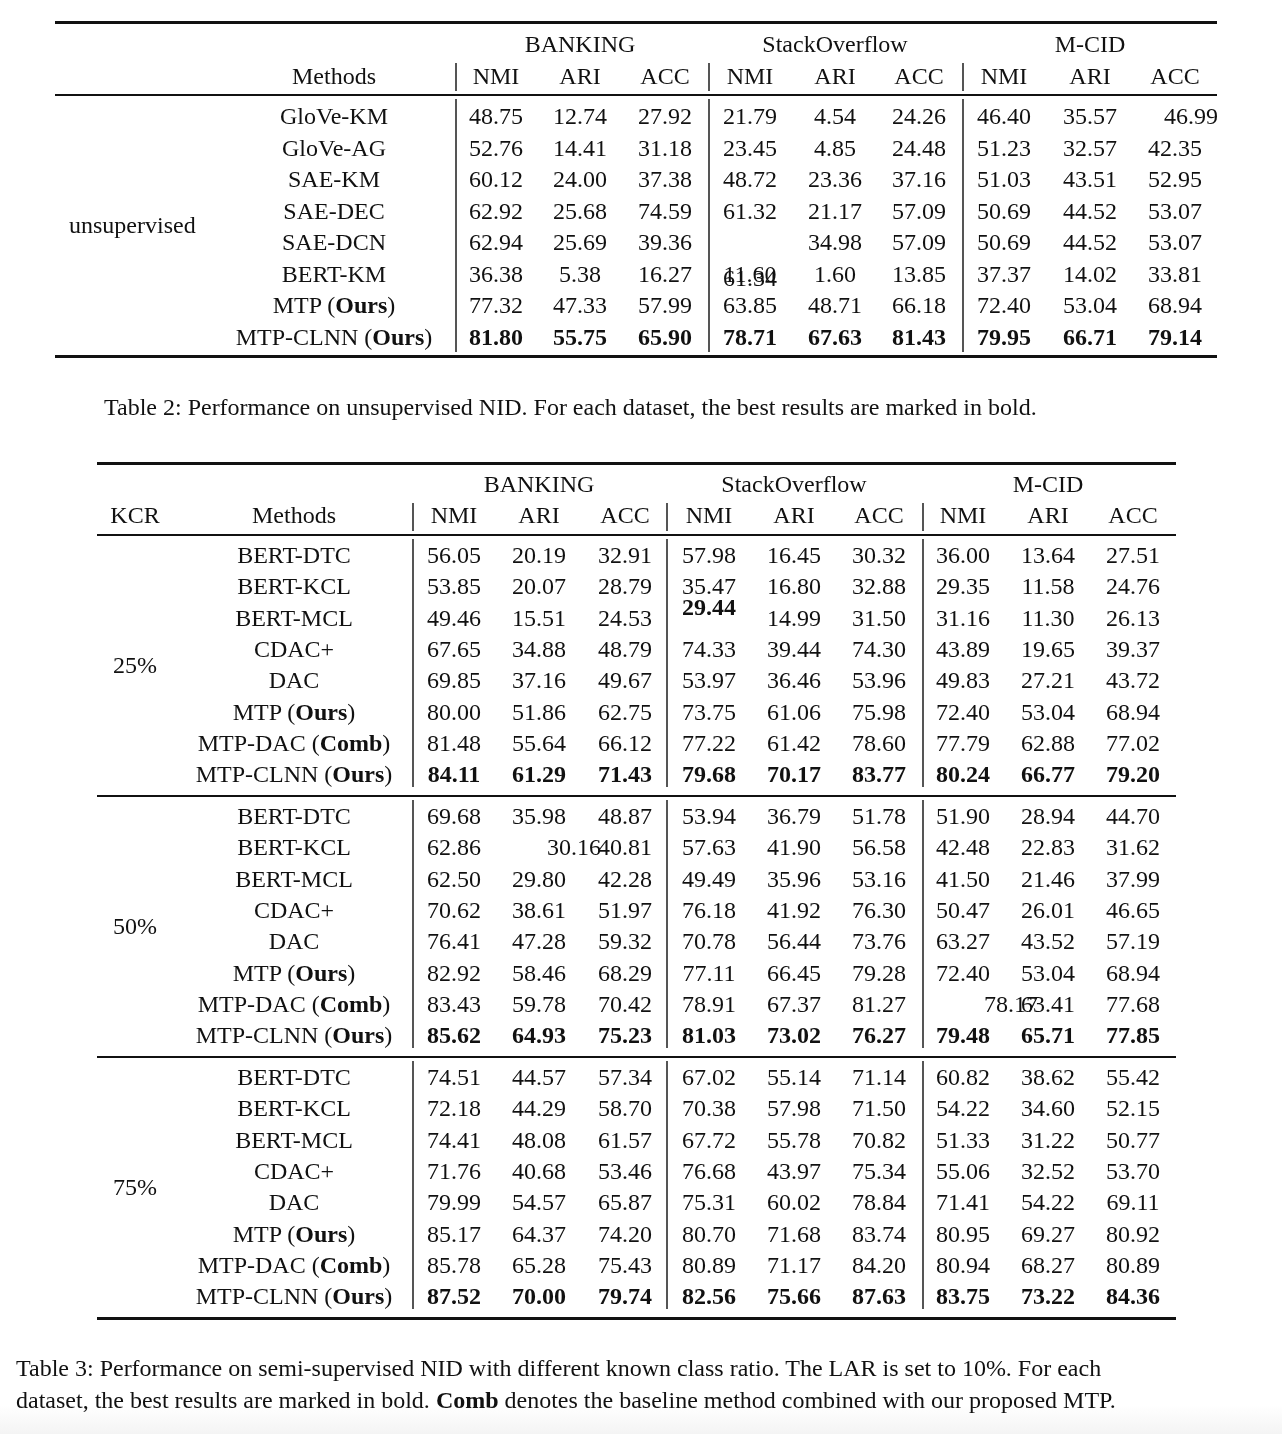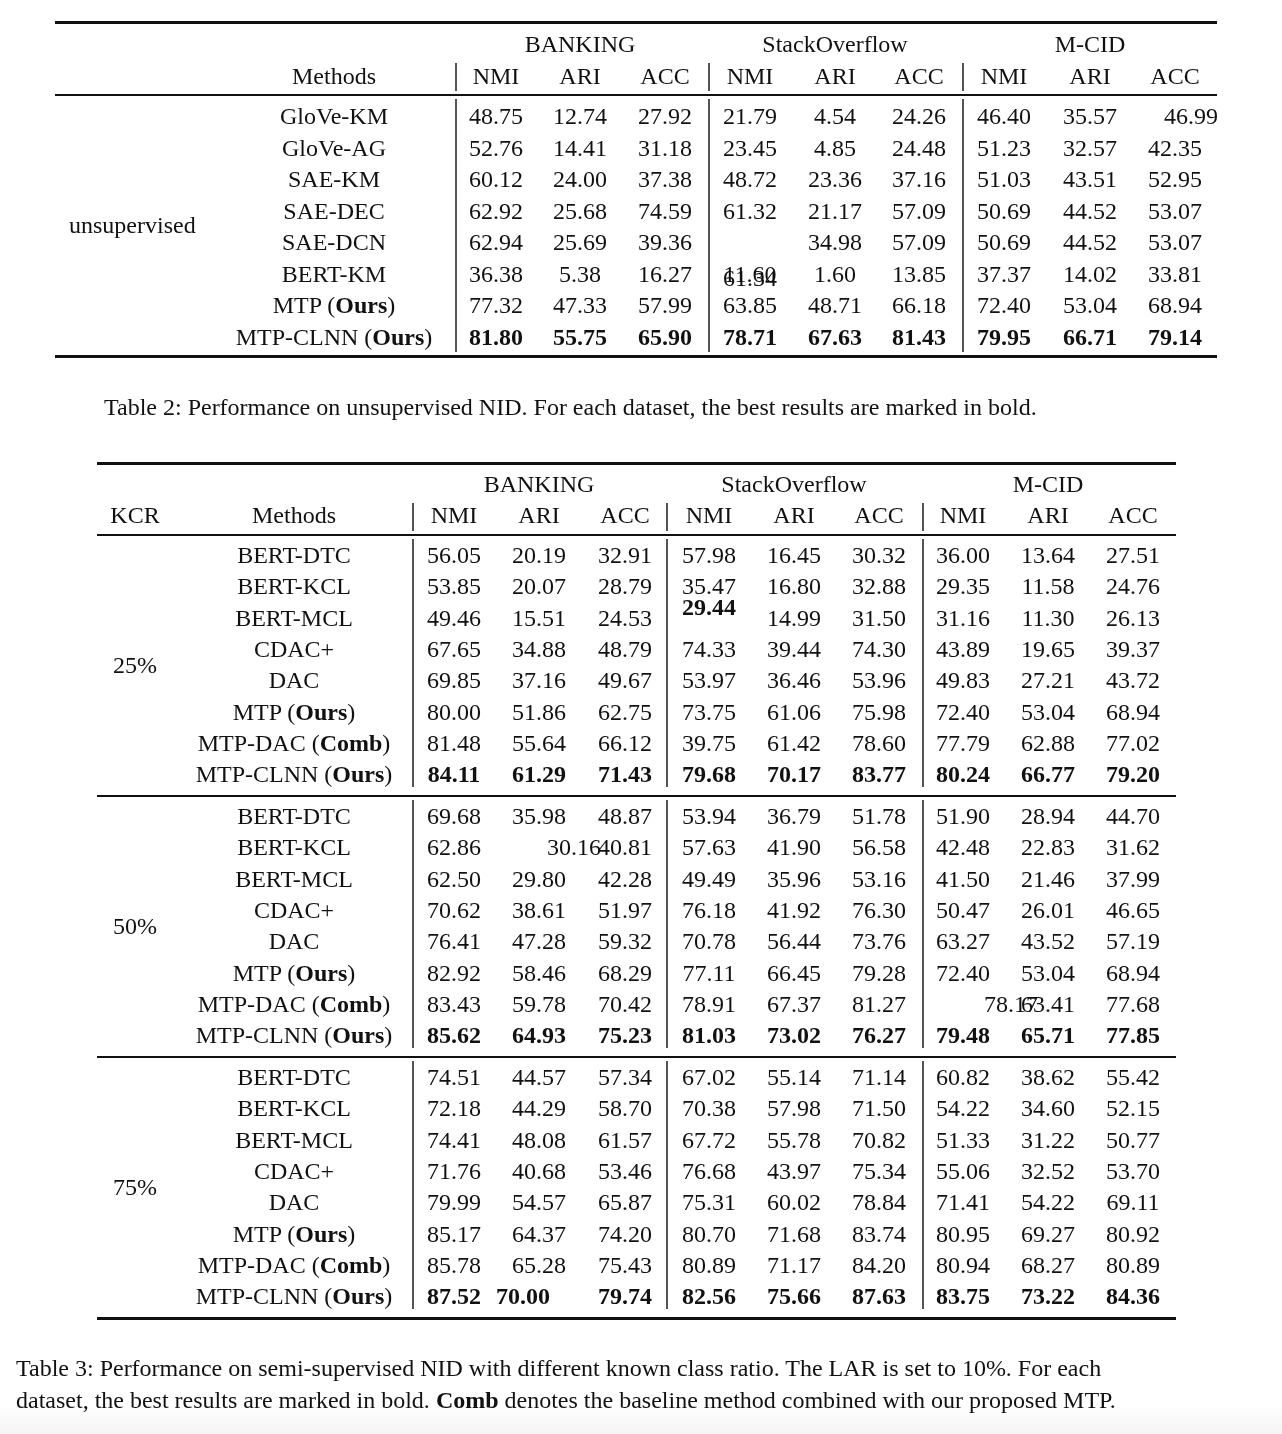--- a/index.html
+++ b/index.html
@@ -216,21 +216,21 @@
     <div class="cell" style="left: 612px; top: 696.5px;">73.75</div>
     <div class="cell" style="left: 697px; top: 696.5px;">61.06</div>
     <div class="cell" style="left: 782px; top: 696.5px;">75.98</div>
     <div class="cell" style="left: 866px; top: 696.5px;">72.40</div>
     <div class="cell" style="left: 951px; top: 696.5px;">53.04</div>
     <div class="cell" style="left: 1036px; top: 696.5px;">68.94</div>
     <div class="cell" style="left: 197px; top: 727.8px;"><span>MTP-DAC</span><span> (</span><span class="b">Comb</span><span>)</span></div>
     <div class="cell" style="left: 357px; top: 727.8px;">81.48</div>
     <div class="cell" style="left: 442px; top: 727.8px;">55.64</div>
     <div class="cell" style="left: 528px; top: 727.8px;">66.12</div>
-    <div class="cell" style="left: 612px; top: 727.8px;">39.75</div>
+    <div class="cell" style="left: 612px; top: 727.8px;">77.22</div>
     <div class="cell" style="left: 697px; top: 727.8px;">61.42</div>
     <div class="cell" style="left: 782px; top: 727.8px;">78.60</div>
     <div class="cell" style="left: 866px; top: 727.8px;">77.79</div>
     <div class="cell" style="left: 951px; top: 727.8px;">62.88</div>
     <div class="cell" style="left: 1036px; top: 727.8px;">77.02</div>
     <div class="cell" style="left: 197px; top: 759.1px;"><span>MTP-CLNN</span><span> (</span><span class="b">Ours</span><span>)</span></div>
     <div class="cell b" style="left: 357px; top: 759.1px;">84.11</div>
     <div class="cell b" style="left: 442px; top: 759.1px;">61.29</div>
     <div class="cell b" style="left: 528px; top: 759.1px;">71.43</div>
     <div class="cell b" style="left: 612px; top: 759.1px;">79.68</div>
@@ -394,21 +394,21 @@
     <div class="cell" style="left: 442px; top: 1249.8px;">65.28</div>
     <div class="cell" style="left: 528px; top: 1249.8px;">75.43</div>
     <div class="cell" style="left: 612px; top: 1249.8px;">80.89</div>
     <div class="cell" style="left: 697px; top: 1249.8px;">71.17</div>
     <div class="cell" style="left: 782px; top: 1249.8px;">84.20</div>
     <div class="cell" style="left: 866px; top: 1249.8px;">80.94</div>
     <div class="cell" style="left: 951px; top: 1249.8px;">68.27</div>
     <div class="cell" style="left: 1036px; top: 1249.8px;">80.89</div>
     <div class="cell" style="left: 197px; top: 1281.1px;"><span>MTP-CLNN</span><span> (</span><span class="b">Ours</span><span>)</span></div>
     <div class="cell b" style="left: 357px; top: 1281.1px;">87.52</div>
-    <div class="cell b" style="left: 426px; top: 1281.1px;">70.00</div>
+    <div class="cell b" style="left: 442px; top: 1281.1px;">70.00</div>
     <div class="cell b" style="left: 528px; top: 1281.1px;">79.74</div>
     <div class="cell b" style="left: 612px; top: 1281.1px;">82.56</div>
     <div class="cell b" style="left: 697px; top: 1281.1px;">75.66</div>
     <div class="cell b" style="left: 782px; top: 1281.1px;">87.63</div>
     <div class="cell b" style="left: 866px; top: 1281.1px;">83.75</div>
     <div class="cell b" style="left: 951px; top: 1281.1px;">73.22</div>
     <div class="cell b" style="left: 1036px; top: 1281.1px;">84.36</div>
   </div>
 <div class="caption" style="left:16px; top:1352px;">Table 3:  Performance on semi-supervised NID with different known class ratio. The LAR is set to 10%. For each</div>
 <div class="caption" style="left:16px; top:1384px;">

